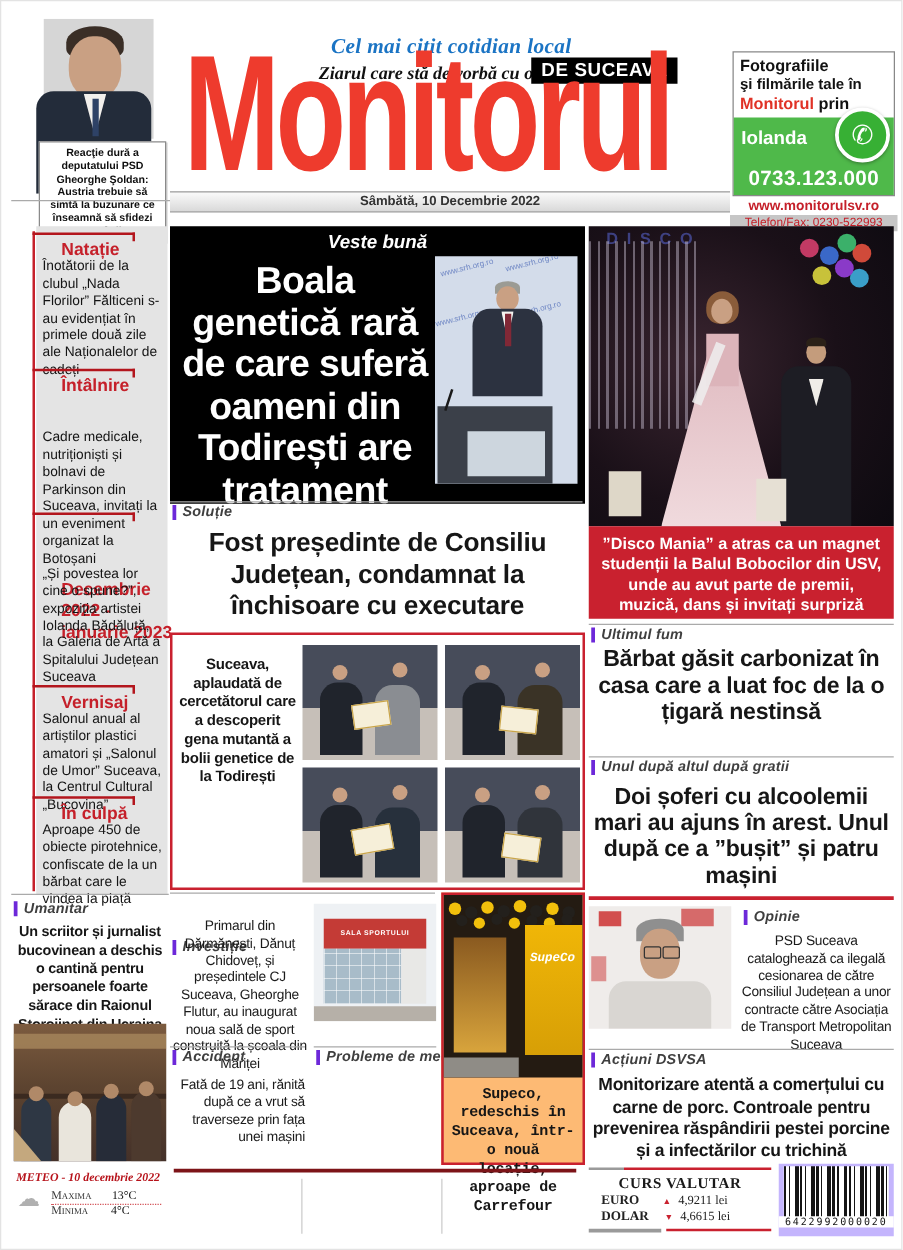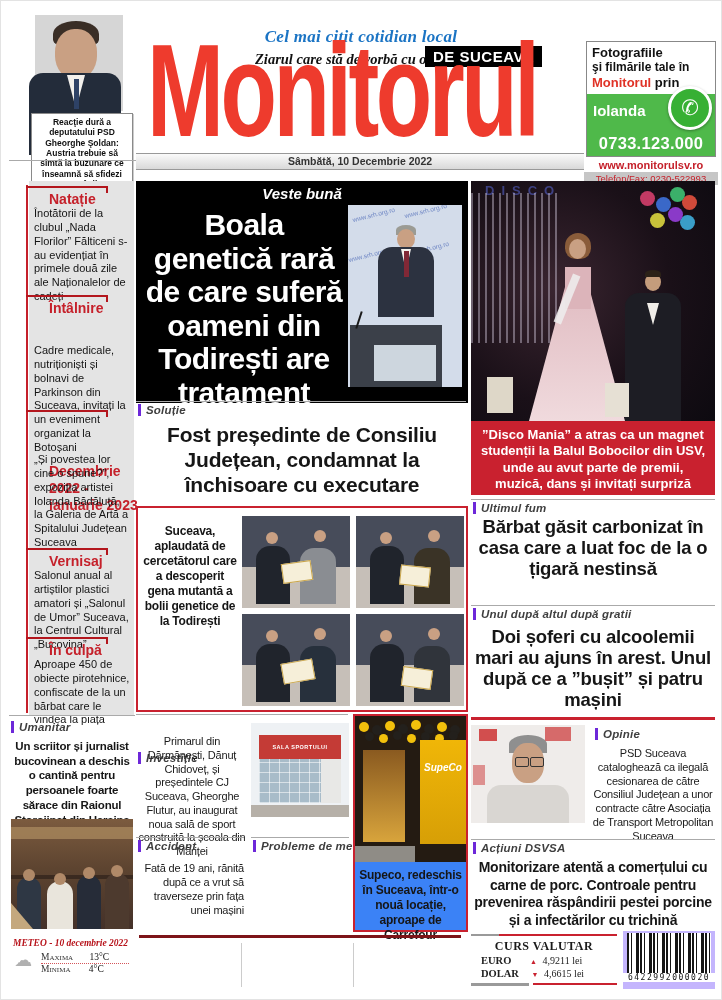--- a/index.html
+++ b/index.html
@@ -193,21 +193,21 @@
     <div class="abs" style="left:0;bottom:0;width:100%;height:12px;background:#b6b0a8;"></div>
   </div>
 
   <div class="kline" style="left:135px;top:836px;width:108px;"></div>
   <div class="kick" style="left:137px;top:839px;">Accident</div>
   <div class="hl" style="left:137px;top:860px;width:106px;font-size:11px;line-height:1.28;font-weight:normal;color:#1a1a1a;text-align:right;">Fată de 19 ani, rănită după ce a vrut să traverseze prin fața unei mașini</div>
 
   <div class="kline" style="left:250px;top:836px;width:98px;"></div>
   <div class="kick" style="left:252px;top:839px;">Probleme de mediu</div>
 
-  <div class="abs" style="left:352px;top:713px;width:115px;height:218px;border:2px solid #c9212f;background:#3b82f6;box-sizing:border-box;">
+  <div class="abs" style="left:352px;top:713px;width:115px;height:218px;border:2px solid #c9212f;background:#fdba74;box-sizing:border-box;font-family:Liberation Mono, monospace;">
     <div class="ph" style="left:0;top:0;width:111px;height:146px;background:#241b12;">
       <div class="abs" style="left:4px;top:6px;width:10px;height:10px;border-radius:50%;background:#f2c00c;
                   box-shadow:13px 3px 0 #23201c,26px -1px 0 #f2c00c,39px 2px 0 #23201c,52px -2px 0 #f2c00c,65px 2px 0 #23201c,78px 0 0 #f2c00c,91px 3px 0 #23201c;"></div>
       <div class="abs" style="left:10px;top:16px;width:9px;height:9px;border-radius:50%;background:#23201c;
                   box-shadow:14px 2px 0 #f2c00c,28px -1px 0 #23201c,42px 2px 0 #f2c00c,56px 0 0 #23201c,70px 2px 0 #f2c00c,84px -1px 0 #23201c;"></div>
       <div class="abs" style="left:8px;top:34px;width:42px;height:92px;background:linear-gradient(180deg,#8a5a20,#d8a43c);"></div>
       <div class="abs" style="right:0;top:24px;width:46px;height:104px;background:linear-gradient(180deg,#f0b607,#d79f06);">
         <span style="position:absolute;left:4px;top:22px;color:#fff;font-weight:bold;font-style:italic;font-size:10px;">SupeCo</span>
       </div>
       <div class="abs" style="left:0;bottom:0;width:60px;height:16px;background:#8f8c86;"></div>

